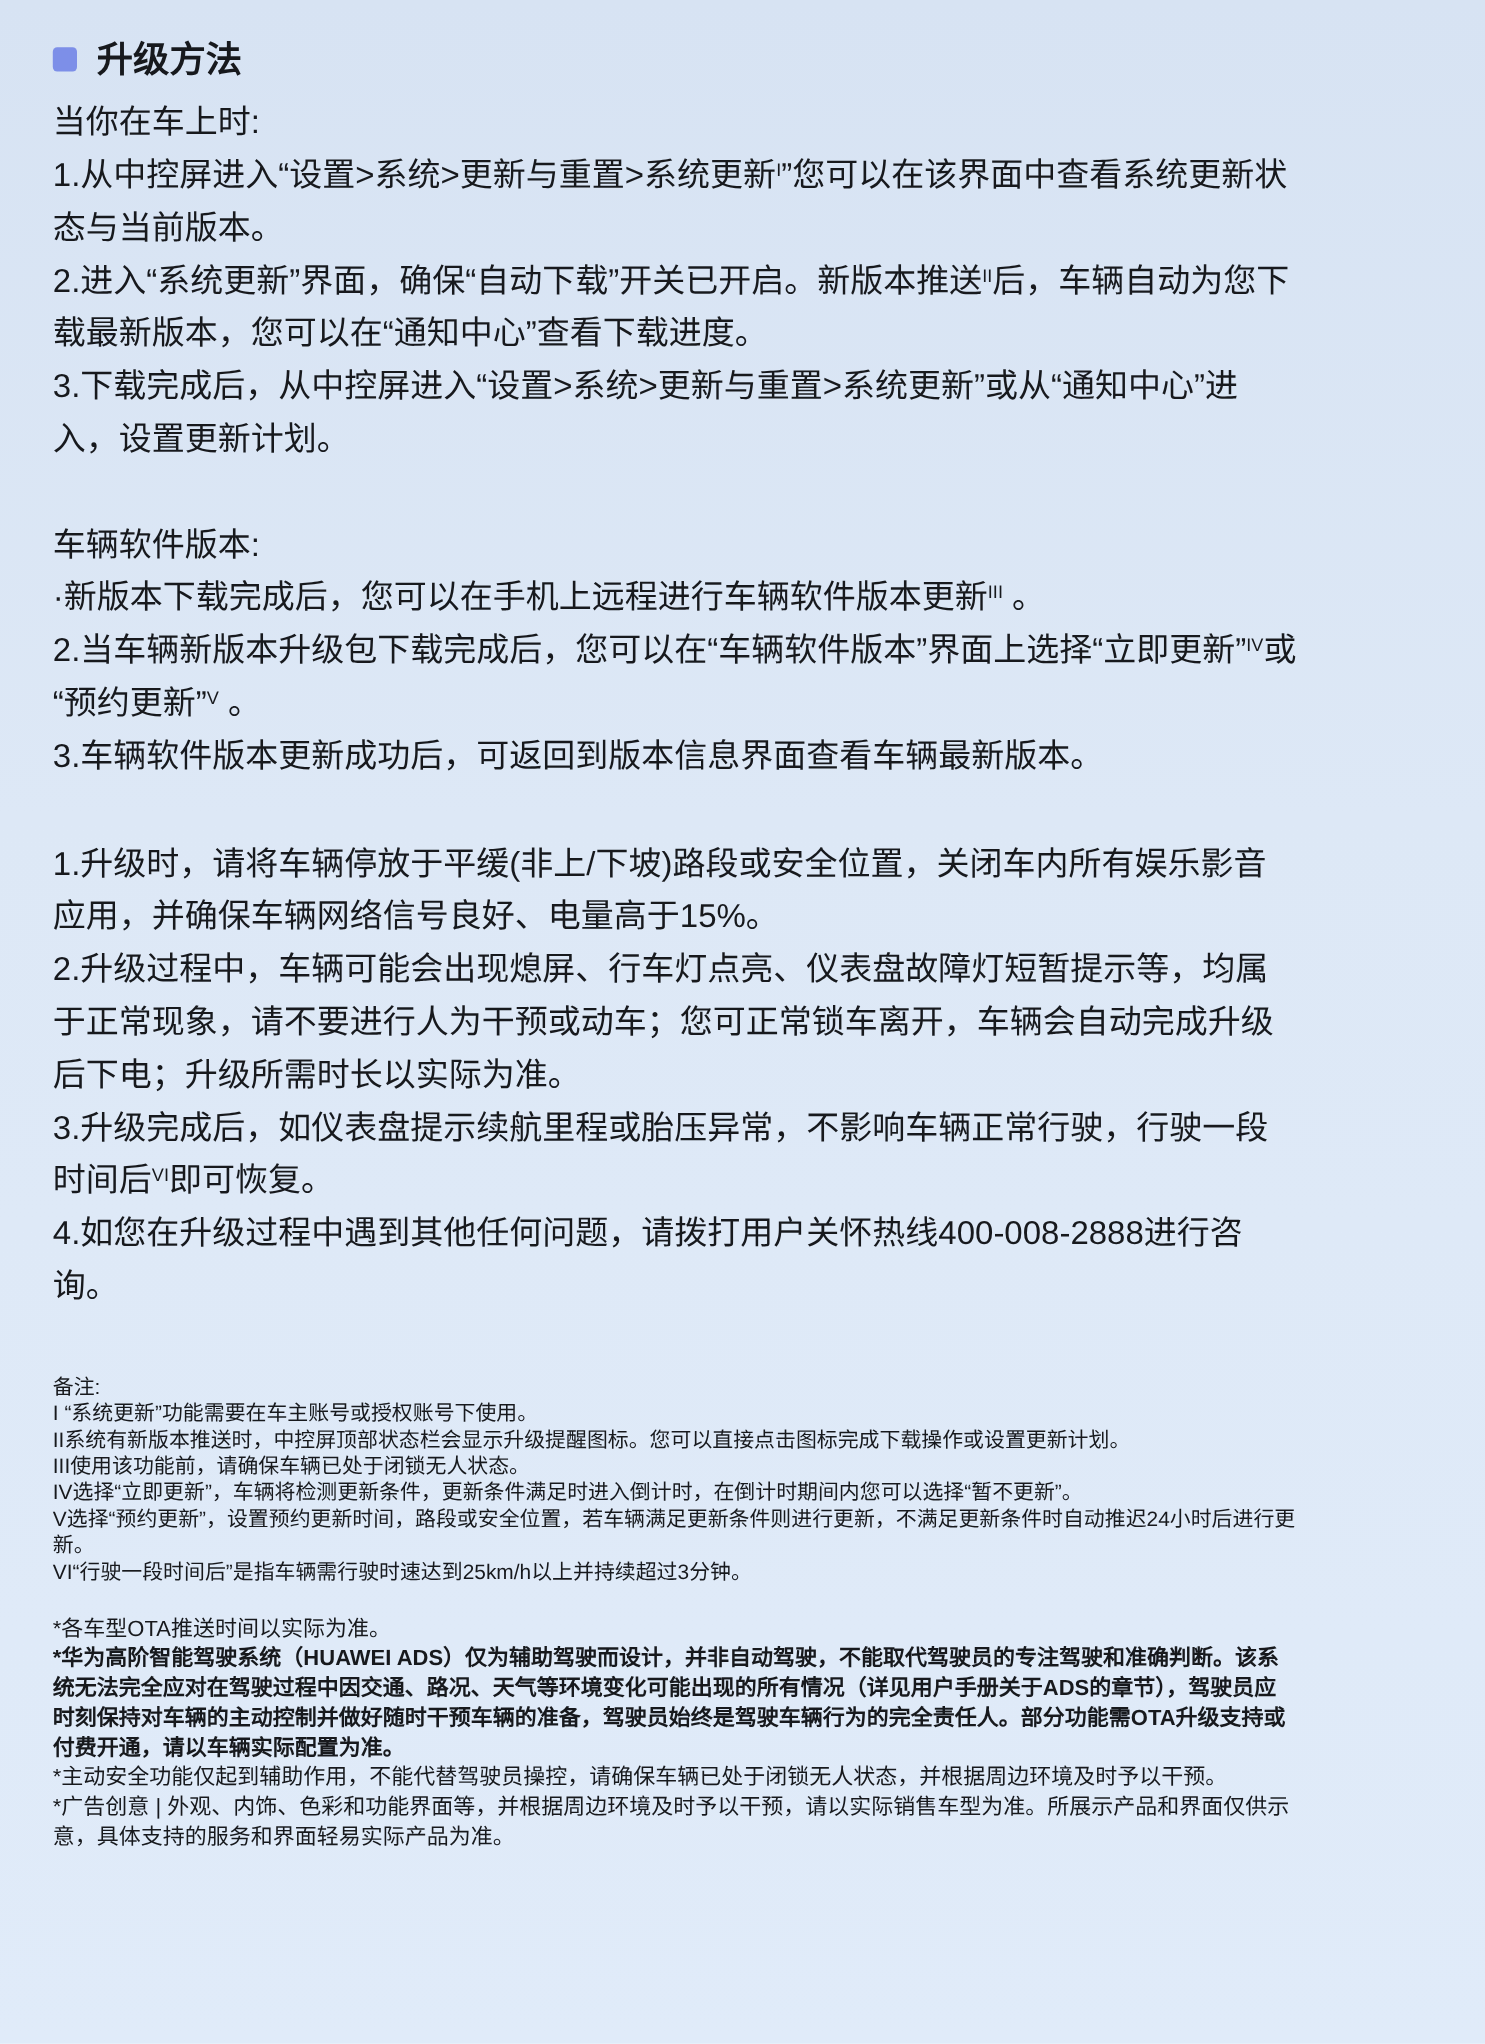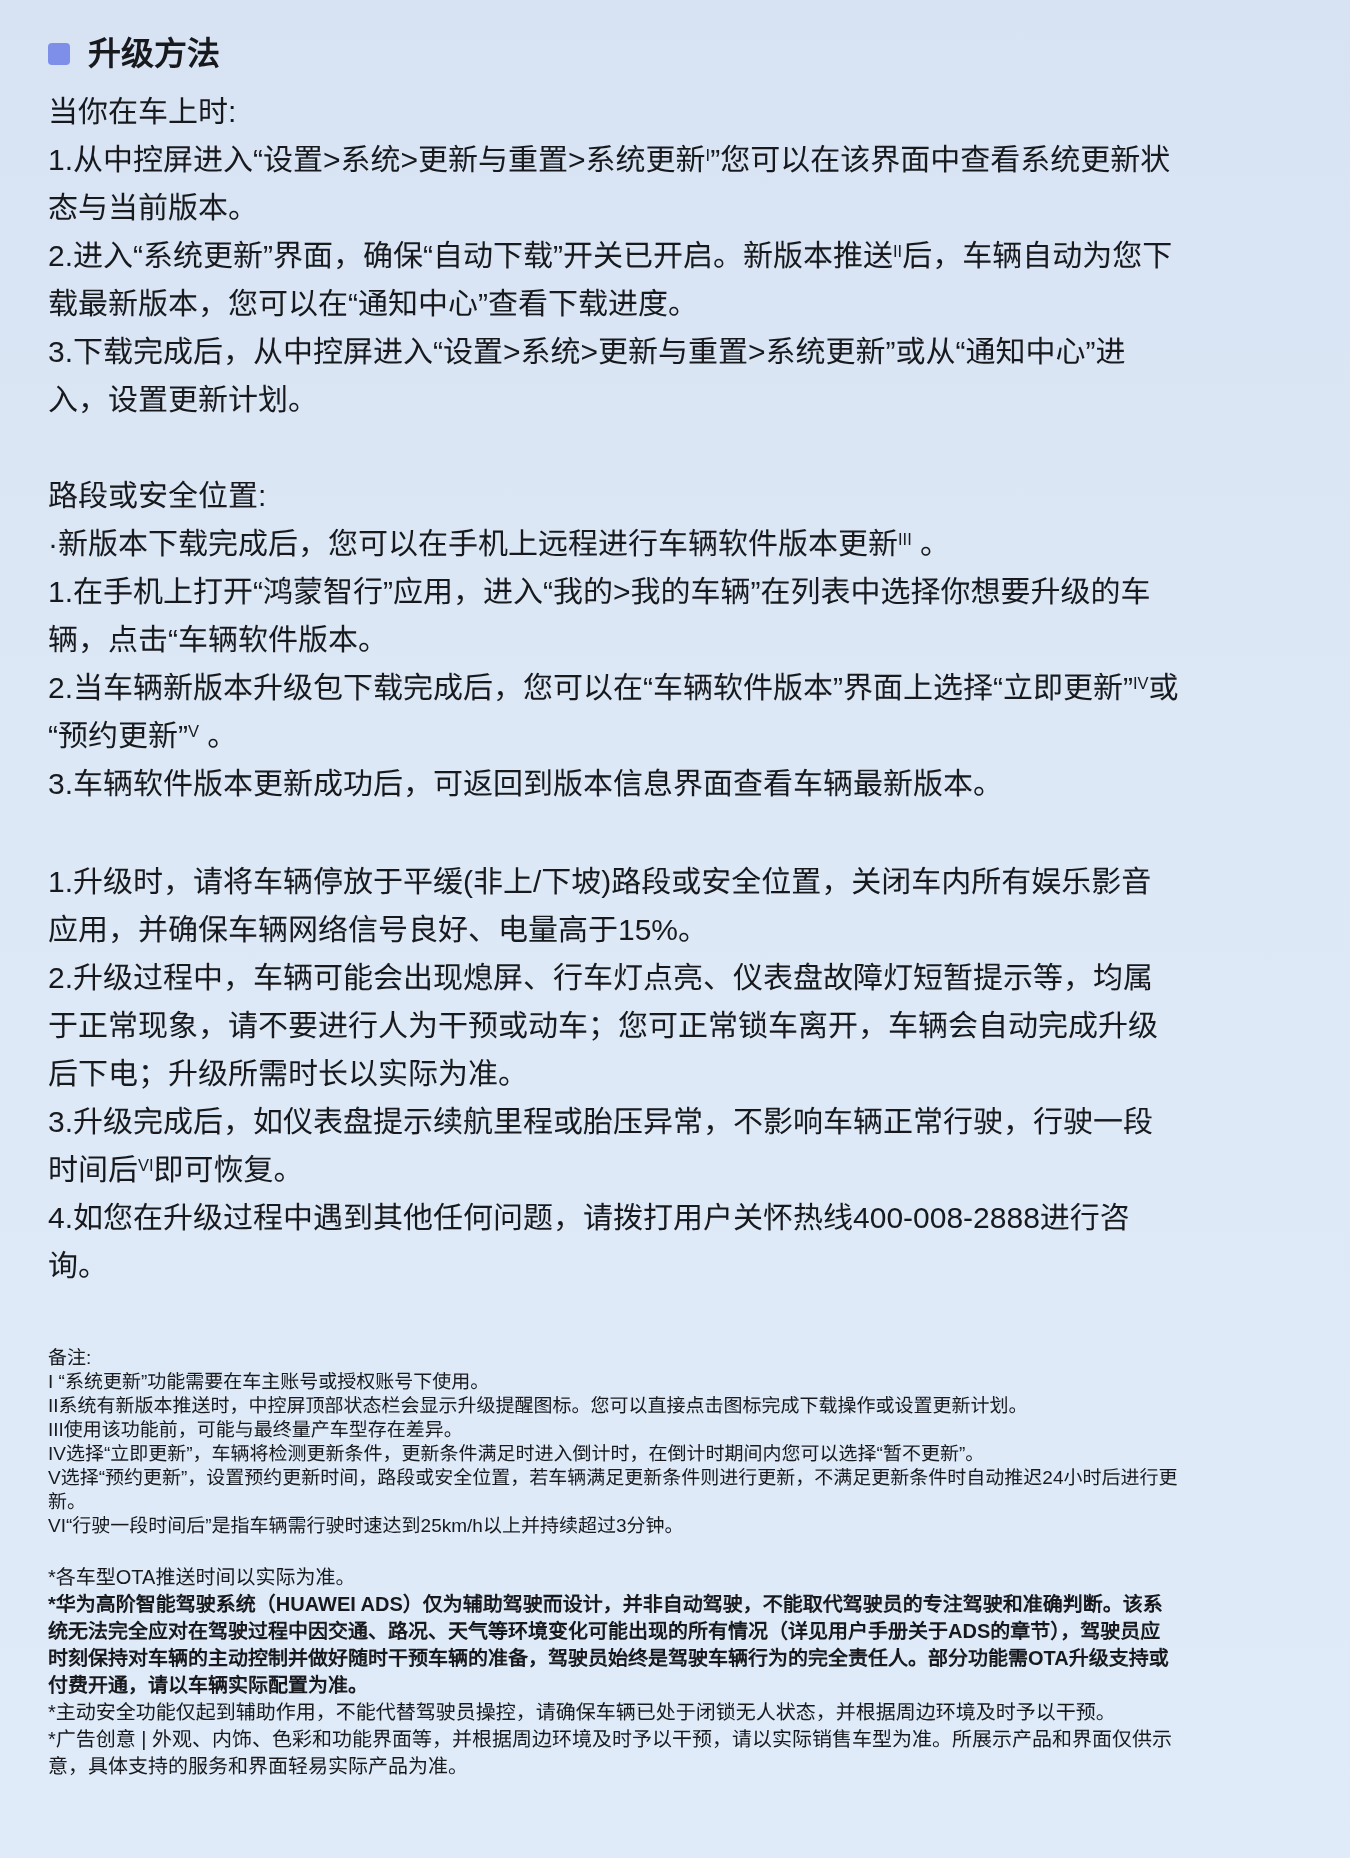--- a/index.html
+++ b/index.html
@@ -76,44 +76,43 @@
       <span>升级方法</span>
     </h2>
 
     <p class="body">当你在车上时:</p>
     <p class="body">1.从中控屏进入“设置&gt;系统&gt;更新与重置&gt;系统更新<sup>I</sup>”您可以在该界面中查看系统更新状态与当前版本。</p>
     <p class="body">2.进入“系统更新”界面，确保“自动下载”开关已开启。新版本推送<sup>II</sup>后，车辆自动为您下载最新版本，您可以在“通知中心”查看下载进度。</p>
     <p class="body">3.下载完成后，从中控屏进入“设置&gt;系统&gt;更新与重置&gt;系统更新”或从“通知中心”进入，设置更新计划。</p>
 
     <div class="gap-line"></div>
 
-    <p class="body">路段或安全位置:</p>
+    <p class="body">车辆软件版本:</p>
     <p class="body">·新版本下载完成后，您可以在手机上远程进行车辆软件版本更新<sup>III</sup> 。</p>
-    <p class="body">1.在手机上打开“鸿蒙智行”应用，进入“我的&gt;我的车辆”在列表中选择你想要升级的车辆，点击“车辆软件版本。</p>
     <p class="body">2.当车辆新版本升级包下载完成后，您可以在“车辆软件版本”界面上选择“立即更新”<sup>IV</sup>或“预约更新”<sup>V</sup> 。</p>
     <p class="body">3.车辆软件版本更新成功后，可返回到版本信息界面查看车辆最新版本。</p>
   </section>
 
   <div class="gap-section"></div>
 
   <section>
 
     <p class="body">1.升级时，请将车辆停放于平缓(非上/下坡)路段或安全位置，关闭车内所有娱乐影音应用，并确保车辆网络信号良好、电量高于15%。</p>
     <p class="body">2.升级过程中，车辆可能会出现熄屏、行车灯点亮、仪表盘故障灯短暂提示等，均属于正常现象，请不要进行人为干预或动车；您可正常锁车离开，车辆会自动完成升级后下电；升级所需时长以实际为准。</p>
     <p class="body">3.升级完成后，如仪表盘提示续航里程或胎压异常，不影响车辆正常行驶，行驶一段时间后<sup>VI</sup>即可恢复。</p>
     <p class="body">4.如您在升级过程中遇到其他任何问题，请拨打用户关怀热线400-008-2888进行咨询。</p>
   </section>
 
   <div class="gap-notes"></div>
 
   <section class="notes">
     <p>备注:</p>
     <p>I “系统更新”功能需要在车主账号或授权账号下使用。</p>
     <p>II系统有新版本推送时，中控屏顶部状态栏会显示升级提醒图标。您可以直接点击图标完成下载操作或设置更新计划。</p>
-    <p>III使用该功能前，可能与最终量产车型存在差异。</p>
+    <p>III使用该功能前，请确保车辆已处于闭锁无人状态。</p>
     <p>IV选择“立即更新”，车辆将检测更新条件，更新条件满足时进入倒计时，在倒计时期间内您可以选择“暂不更新”。</p>
     <p>V选择“预约更新”，设置预约更新时间，路段或安全位置，若车辆满足更新条件则进行更新，不满足更新条件时自动推迟24小时后进行更新。</p>
     <p>VI“行驶一段时间后”是指车辆需行驶时速达到25km/h以上并持续超过3分钟。</p>
   </section>
 
   <div class="gap-small"></div>
 
   <section class="disc">
     <p>*各车型OTA推送时间以实际为准。</p>
     <p class="bold">*华为高阶智能驾驶系统（HUAWEI ADS）仅为辅助驾驶而设计，并非自动驾驶，不能取代驾驶员的专注驾驶和准确判断。该系统无法完全应对在驾驶过程中因交通、路况、天气等环境变化可能出现的所有情况（详见用户手册关于ADS的章节），驾驶员应时刻保持对车辆的主动控制并做好随时干预车辆的准备，驾驶员始终是驾驶车辆行为的完全责任人。部分功能需OTA升级支持或付费开通，请以车辆实际配置为准。</p>

